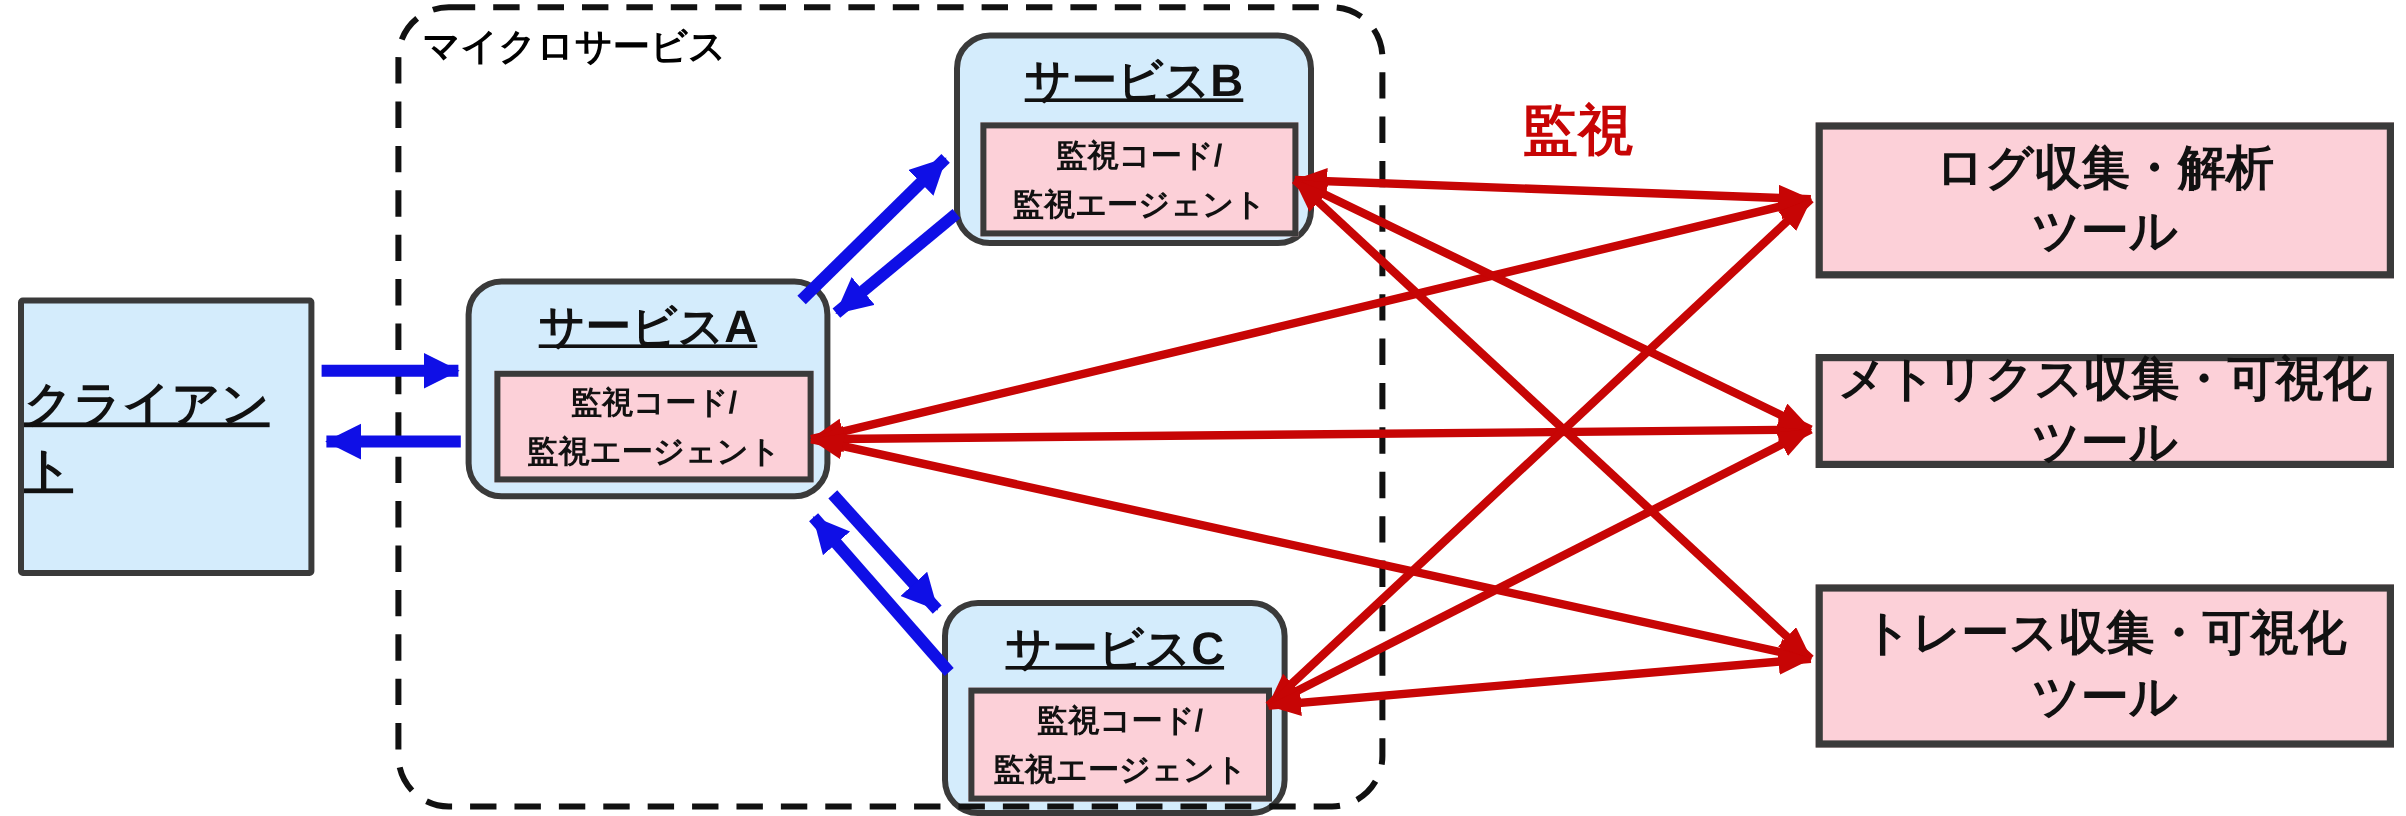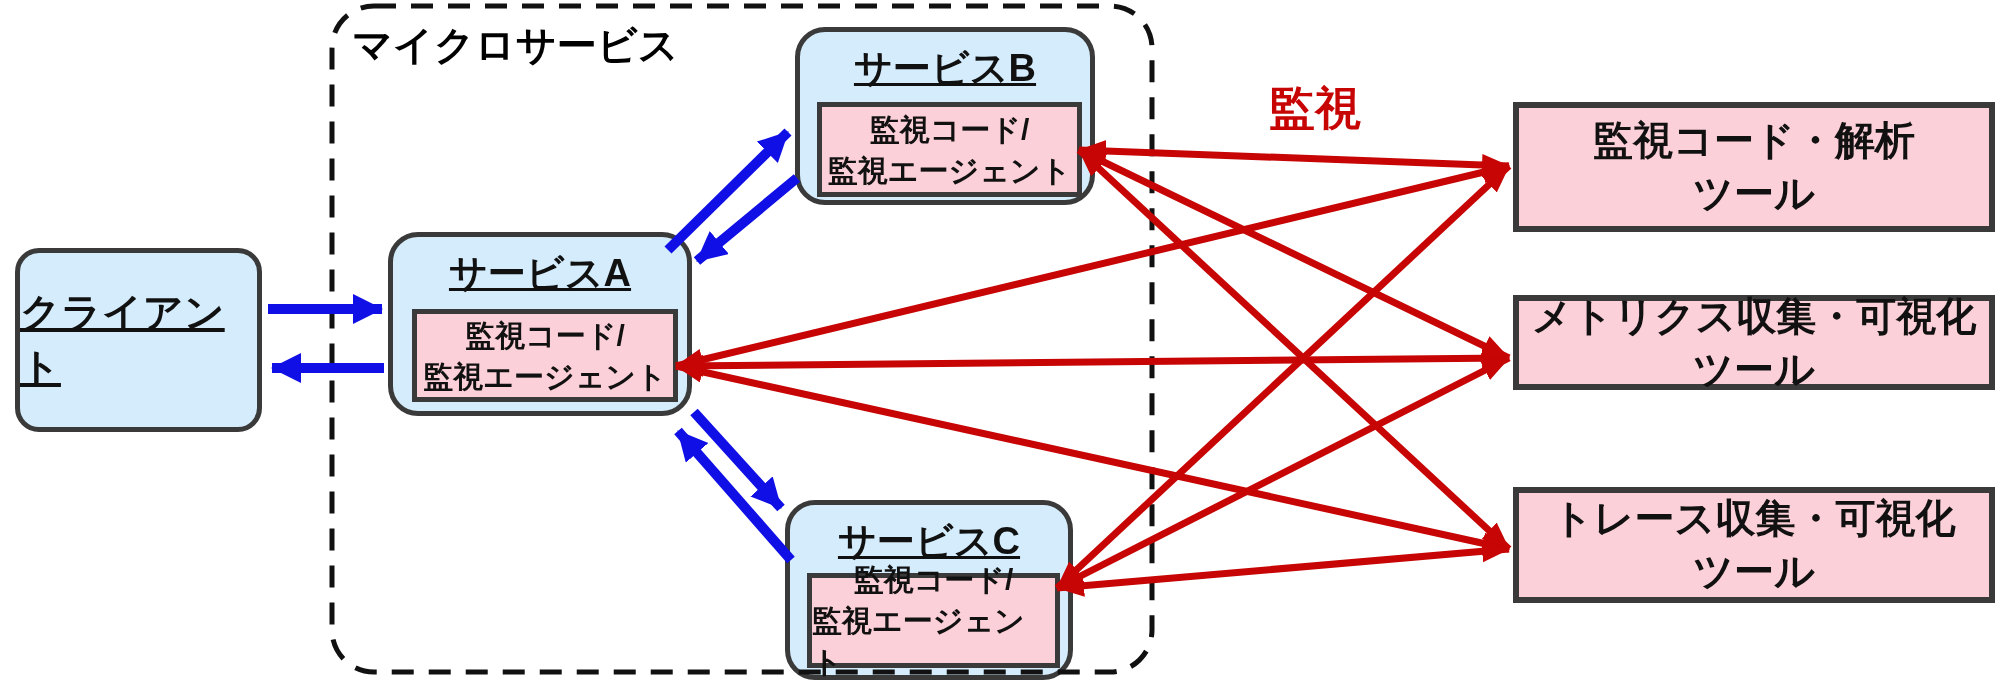--- a/index.html
+++ b/index.html
@@ -23,39 +23,39 @@
   }
   .box{
     position:absolute;
     box-sizing:border-box;
     border:5px solid var(--box-border);
     background:var(--service-fill);
     text-decoration:underline;
   }
   .rounded{border-radius:30px;}
   .client{
-    left:15px;top:248px;width:247px;height:184px;
-    border-radius:24px;
+    left:15px;top:248px;width:247px;height:232px;
+    border-radius:4px;
     display:flex;align-items:center;justify-content:center;
     font-size:40px;
   }
   .service{padding-top:10px;}
   .service .title{
     text-align:center;
     font-size:38px;
     line-height:52px;
   }
   .agent{
     position:absolute;
     box-sizing:border-box;
     border:5px solid var(--box-border);
     background:var(--agent-fill);
     display:flex;flex-direction:column;align-items:center;justify-content:center;
     text-align:left;
-    font-size:30px;
+    font-size:26px;
     line-height:41px;
   }
   .service-a{left:388px;top:232px;width:304px;height:184px;}
   .service-a .agent{left:19px;top:72px;width:266px;height:93px;}
   .service-b{left:795px;top:27px;width:300px;height:178px;}
   .service-b .agent{left:17px;top:70px;width:265px;height:95px;}
   .service-c{left:785px;top:500px;width:288px;height:180px;}
   .service-c .agent{left:17px;top:68px;width:253px;height:95px;}
   .tool{
     position:absolute;
@@ -63,25 +63,25 @@
     box-sizing:border-box;
     border:6px solid var(--box-border);
     background:var(--tool-fill);
     display:flex;flex-direction:column;align-items:center;justify-content:center;
     text-align:center;
     font-size:40px;
     line-height:53px;
   }
   .tool-log{top:102px;height:130px;}
   .tool-metrics{top:295px;height:95px;}
-  .tool-trace{top:487px;height:116px;}
+  .tool-trace{top:487px;height:136px;}
   .group-label{
     position:absolute;
     left:352px;top:18px;
-    font-size:40px;
+    font-size:31px;
     color:#000;
   }
   .monitor-label{
     position:absolute;
     left:1215px;top:78px;width:200px;
     text-align:center;
     font-size:46px;
     color:var(--red);
   }
   svg.arrows{
@@ -123,21 +123,21 @@
 
   <div class="box rounded service service-c">
     <div class="title">サービスC</div>
     <div class="agent">
       <span>監視コード/</span>
       <span>監視エージェント</span>
     </div>
   </div>
 
   <div class="tool tool-log">
-    <span>監視コード・解析</span>
+    <span>ログ収集・解析</span>
     <span>ツール</span>
   </div>
   <div class="tool tool-metrics">
     <span>メトリクス収集・可視化</span>
     <span>ツール</span>
   </div>
   <div class="tool tool-trace">
     <span>トレース収集・可視化</span>
     <span>ツール</span>
   </div>

